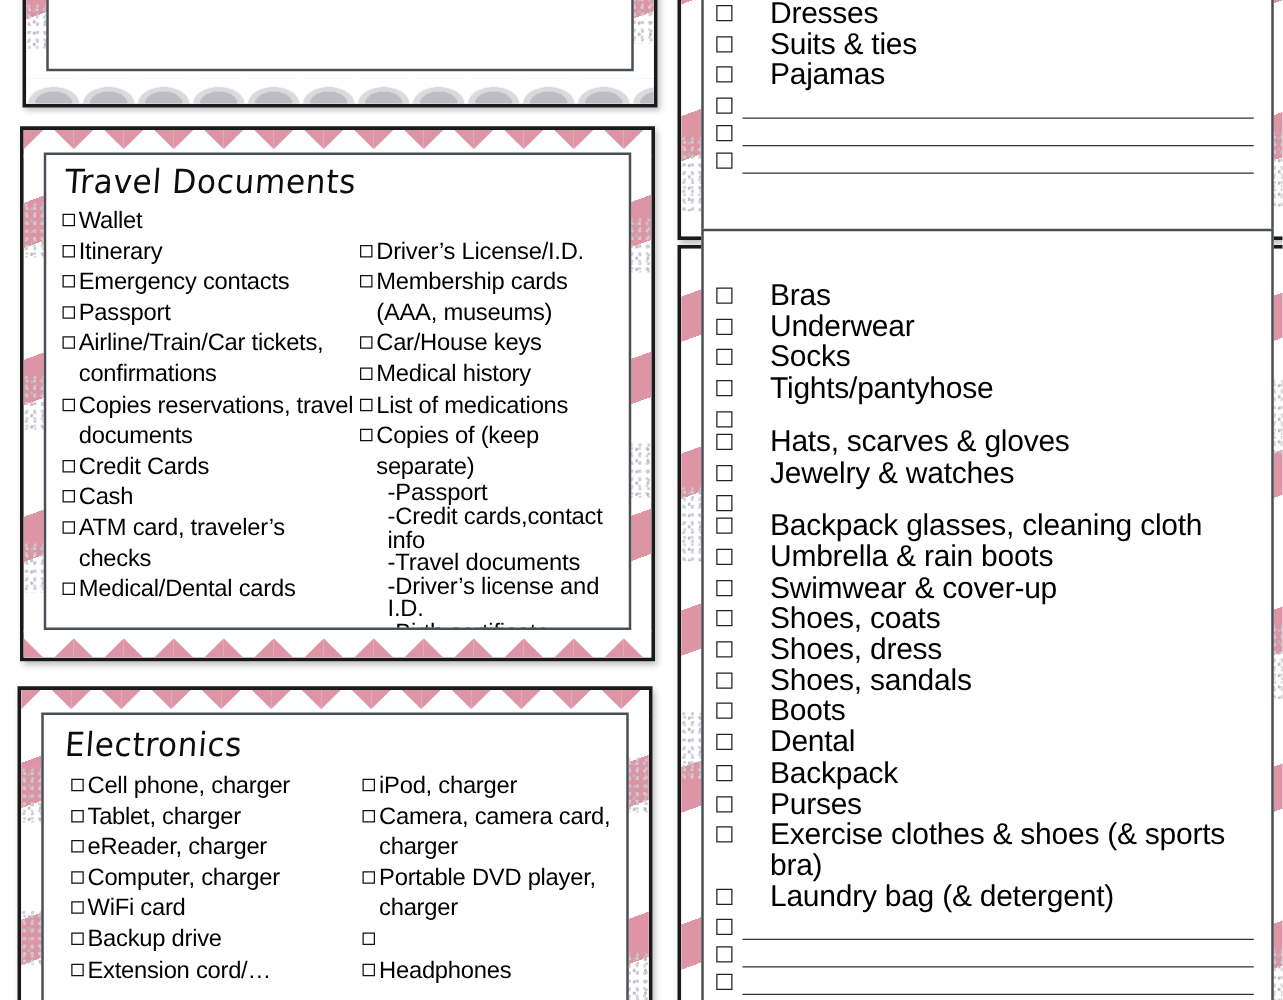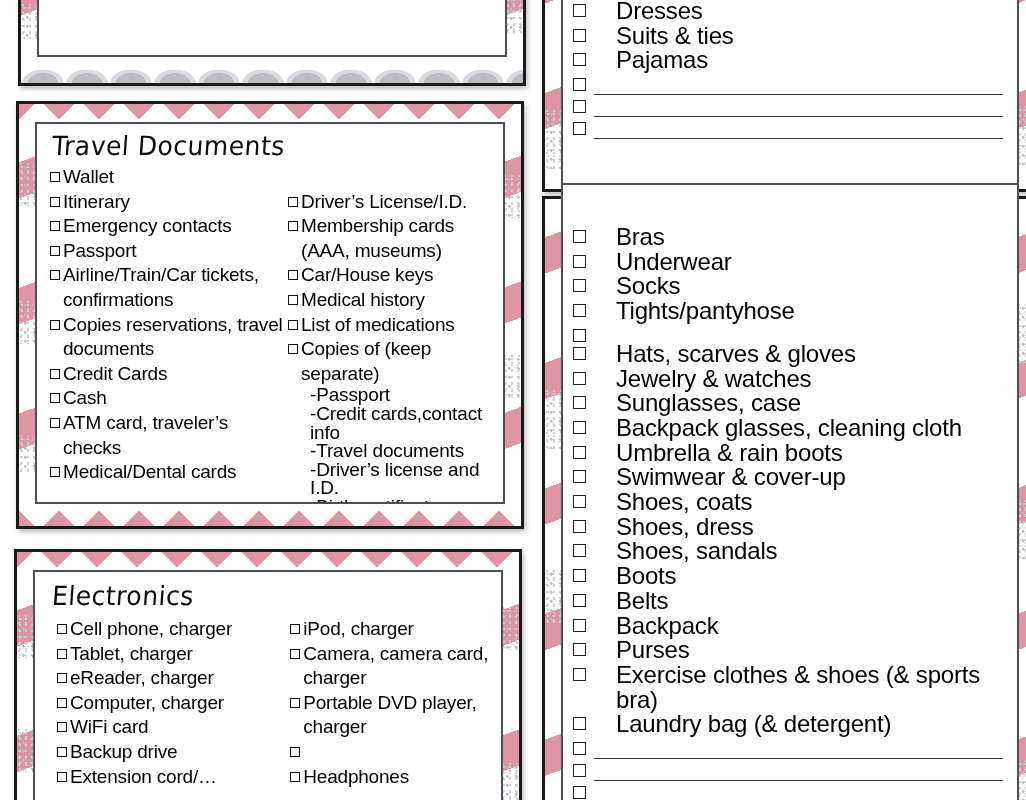--- a/index.html
+++ b/index.html
@@ -308,21 +308,20 @@
           <li>
               <span class="cbx2"></span>
               <span>Hats, scarves &amp; gloves</span>
             </li>
           <li>
               <span class="cbx2"></span>
               <span>Jewelry &amp; watches</span>
             </li>
           <li>
               <span class="cbx2"></span>
-              <span>Sunglasses, case</span>
             </li>
           <li>
               <span class="cbx2"></span>
               <span>Backpack glasses, cleaning cloth</span>
             </li>
           <li>
               <span class="cbx2"></span>
               <span>Umbrella &amp; rain boots</span>
             </li>
           <li>
@@ -340,21 +339,21 @@
           <li>
               <span class="cbx2"></span>
               <span>Shoes, sandals</span>
             </li>
           <li>
               <span class="cbx2"></span>
               <span>Boots</span>
             </li>
           <li>
               <span class="cbx2"></span>
-              <span>Belts</span>
+              <span>Dental</span>
             </li>
           <li>
               <span class="cbx2"></span>
               <span>Backpack</span>
             </li>
           <li>
               <span class="cbx2"></span>
               <span>Purses</span>
             </li>
           <li>

